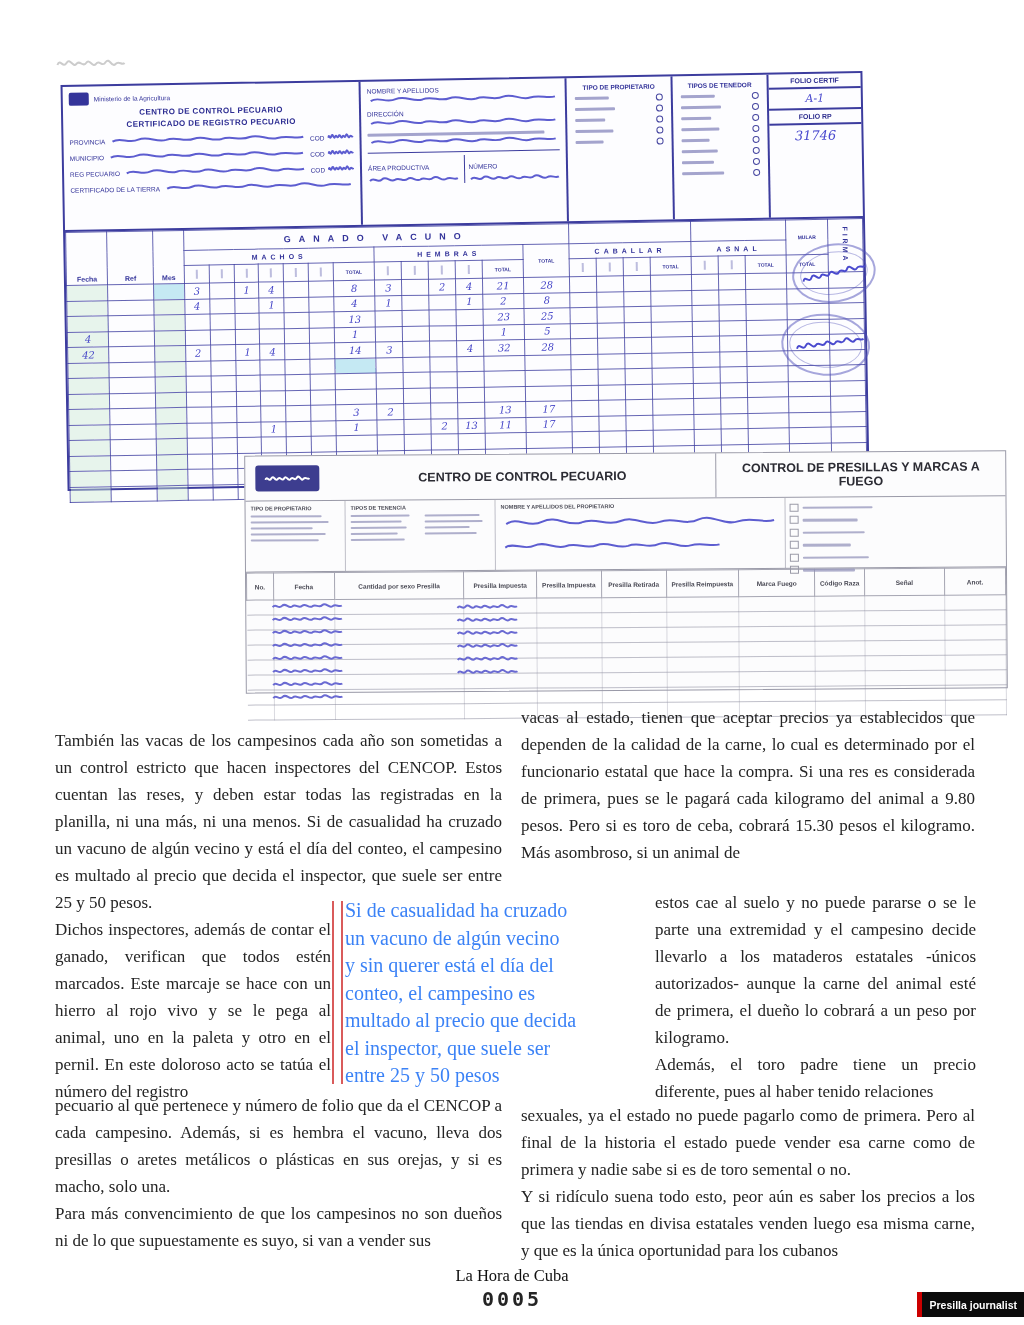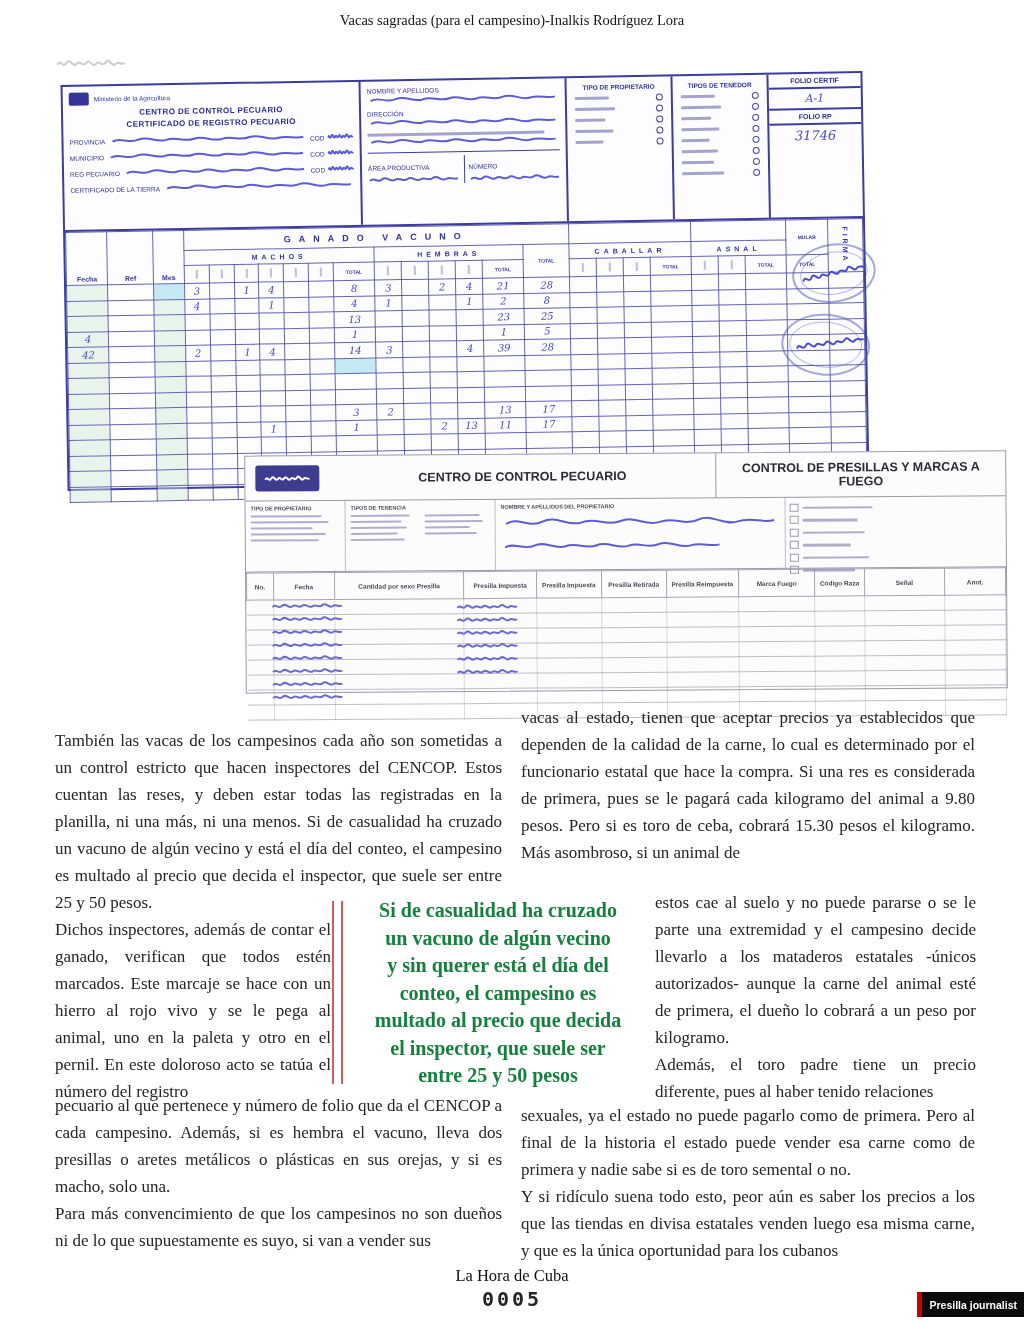--- a/index.html
+++ b/index.html
@@ -19,22 +19,22 @@
         font-weight:bold;font-size:10.5px;display:flex;align-items:center;padding:0 7px;}
 
   
   .seg{font-size:17px;line-height:27px;text-align:justify;color:#242424;}
   .lt{left:55px;top:727px;width:447px;}
   .lm{left:55px;top:916px;width:276px;}
   .lb{left:55px;top:1092px;width:447px;}
   .rt{left:521px;top:704px;width:454px;}
   .rm{left:655px;top:889px;width:321px;}
   .rb{left:521px;top:1102px;width:454px;}
-  .quote{left:345px;top:897px;width:306px;text-align:center;font-weight:bold;
-         font-size:20px;line-height:27.5px;color:#15803d;}
+  .quote{left:345px;top:897px;width:306px;font-weight:normal;
+         font-size:20px;line-height:27.5px;color:#3b82f6;}
   .qbars{position:absolute;left:-13px;top:4px;bottom:6px;width:7px;
          border-left:2.5px solid #d95b5b;border-right:2.5px solid #d95b5b;}
 
   
   .sqline{display:block;width:100%;height:10px;color:#5d5dd0;}
   .mb{height:3px;background:#7d7db8;opacity:.7;border-radius:1px;}
   .cbrow{display:flex;align-items:center;gap:3px;margin:4px 2px;}
   .cbx{width:5px;height:5px;border:1px solid #4646a0;border-radius:50%;flex:none;margin-left:auto;}
   .hwtxt{font-family:"DejaVu Serif",serif;font-style:italic;color:#4a4ace;}
   .smudge{left:56px;top:56px;width:70px;height:14px;color:#9a9a9a;opacity:.5;}
@@ -106,21 +106,20 @@
 <body>
 
 <svg width="0" height="0" style="position:absolute">
   <defs>
     <path id="sqpath" d="M2 9 C6 2,10 13,15 7 C20 1,24 12,29 8 C34 3,38 12,43 7 C48 2,52 12,57 8 C62 3,66 12,71 6 C76 1,80 12,85 8 C90 4,94 10,98 7" fill="none" stroke="currentColor" stroke-width="2" vector-effect="non-scaling-stroke"></path>
   </defs>
 </svg>
 
 <div id="page">
 
-  <div class="abs title">Vacas sagradas (para el campesino)-Inalkis Rodríguez Lora</div>
 
   <svg class="abs smudge" viewBox="0 0 100 14" preserveAspectRatio="none">
       <use href="#sqpath"></use>
     </svg>
 
   <div class="abs f1">
     <div class="hd">
       <div class="sec s1">
         <div class="mrow">
           <span class="logo1"></span>
@@ -477,21 +476,21 @@
             <td></td>
             <td class="hw">1</td>
             <td class="hw">4</td>
             <td></td>
             <td></td>
             <td class="hw">14</td>
             <td class="hw">3</td>
             <td></td>
             <td></td>
             <td class="hw">4</td>
-            <td class="hw">39</td>
+            <td class="hw">32</td>
             <td class="hw">28</td>
             <td></td>
             <td></td>
             <td></td>
             <td></td>
             <td></td>
             <td></td>
             <td></td>
             <td></td>
             <td></td>

